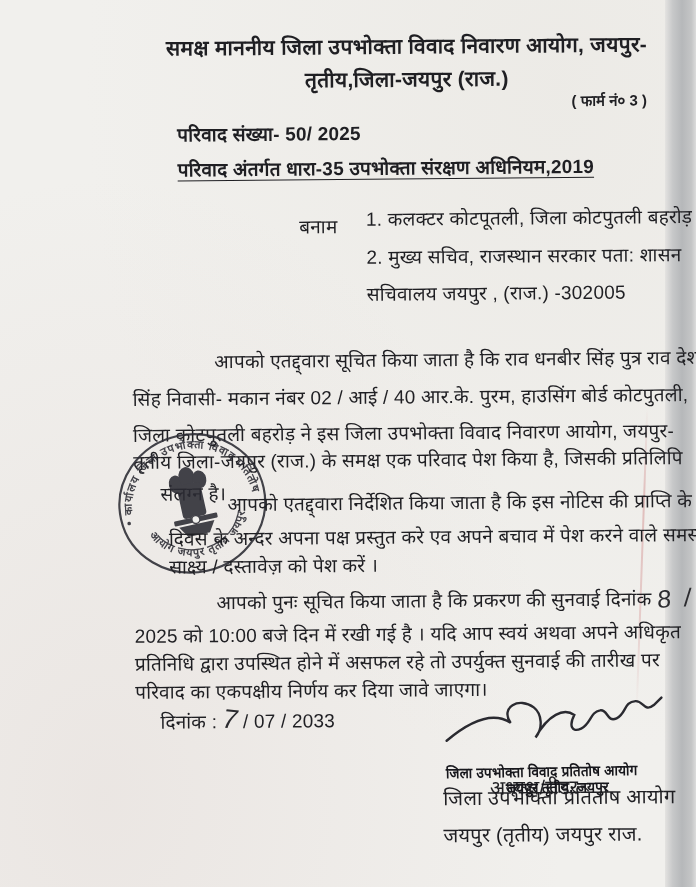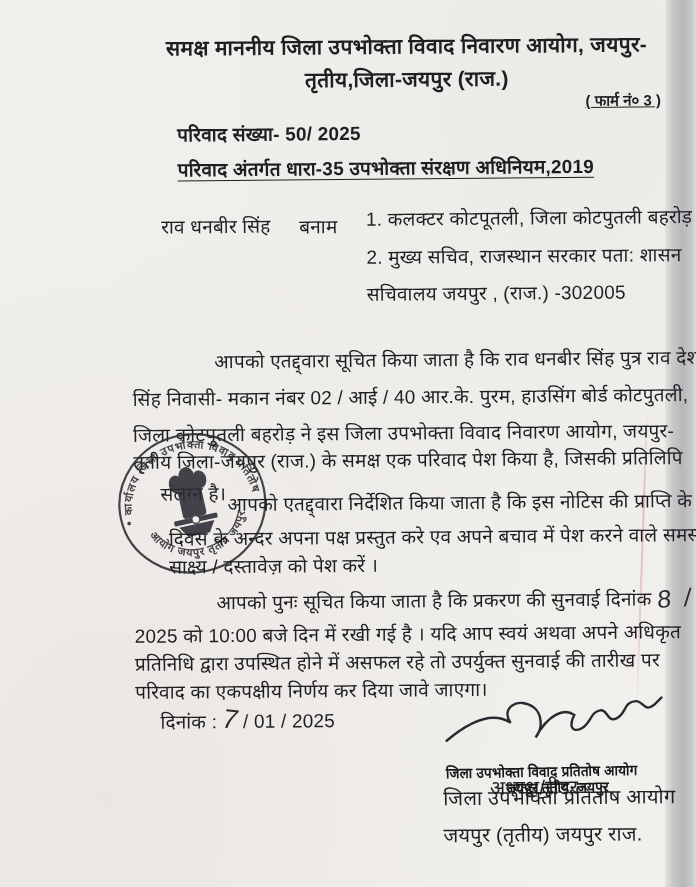--- a/index.html
+++ b/index.html
@@ -9,21 +9,21 @@
     background-image:
       radial-gradient(ellipse at 15% 90%, rgba(216,200,196,0.25), rgba(216,200,196,0) 55%),
       radial-gradient(ellipse at 80% 10%, rgba(222,218,210,0.25), rgba(222,218,210,0) 60%);
     font-family:"Liberation Sans","DejaVu Sans",sans-serif;
     color:#1f1f23;
   }
   .content { position:absolute; inset:0; transform:rotate(-0.5deg); }
   .ln { position:absolute; white-space:nowrap; font-size:19px; font-weight:500; letter-spacing:0.2px; }
   .hdr { font-size:21px; font-weight:700; letter-spacing:0.3px; }
   .hdr-wrap { position:absolute; left:150px; top:30px; width:520px; text-align:center; line-height:33px; }
-  .form-no { position:absolute; right:32px; top:92px; font-size:15px; font-weight:700;text-decoration:underline; }
+  .form-no { position:absolute; right:46px; top:92px; font-size:15px; font-weight:700; }
   .semib { font-weight:600; }
   .uline { text-decoration:underline; text-underline-offset:4px; }
   .hand { display:inline-block; font-size:25px; font-weight:400; letter-spacing:3px;
           transform:rotate(-3deg) skewX(-6deg); color:#2c2c30; }
   .hand-day { font-size:27px; letter-spacing:0; transform:rotate(6deg) skewX(-10deg); }
   .seal { position:absolute; left:114px; top:428px; transform:rotate(-12deg); opacity:0.88; }
   .sig-svg { position:absolute; left:440px; top:688px; transform:rotate(-3deg); }
   .stamp-ln { position:absolute; white-space:nowrap; font-weight:800; color:#17171c;
               font-size:13.5px; letter-spacing:0.2px; transform:rotate(-0.5deg) scaleY(1.06); }
   .office-ln { font-size:20px; }
@@ -44,21 +44,20 @@
 
     <div class="hdr-wrap">
       <div class="hdr">समक्ष माननीय जिला उपभोक्ता विवाद निवारण आयोग, जयपुर-</div>
       <div class="hdr">तृतीय,जिला-जयपुर (राज.)</div>
     </div>
     <div class="form-no">( फार्म नं० 3 )</div>
 
     <div class="ln semib" style="left:180px; top:120px;">परिवाद संख्या- 50/ 2025</div>
     <div class="ln semib uline" style="left:180px; top:155px;">परिवाद अंतर्गत धारा-35 उपभोक्ता संरक्षण अधिनियम,2019</div>
 
-    <div class="ln" style="left:163px; top:212px;">राव धनबीर सिंह</div>
     <div class="ln" style="left:301px; top:213px;text-align:right;">बनाम</div>
     <div class="ln" style="left:368px; top:206px;">1. कलक्टर कोटपूतली, जिला कोटपुतली बहरोड़</div>
     <div class="ln" style="left:368px; top:244px;">2. मुख्य सचिव, राजस्थान सरकार पता:  शासन</div>
     <div class="ln" style="left:368px; top:281px;">सचिवालय  जयपुर , (राज.) -302005</div>
 
     <div class="ln" style="left:215px; top:347px;">आपको एतद्द्वारा सूचित किया जाता है कि राव धनबीर सिंह पुत्र राव देशराज</div>
     <div class="ln" style="left:133px; top:384px;">सिंह निवासी- मकान नंबर 02 / आई  / 40 आर.के. पुरम, हाउसिंग बोर्ड कोटपुतली,</div>
     <div class="ln" style="left:133px; top:420px;">जिला कोटपुतली बहरोड़ ने इस जिला उपभोक्ता विवाद निवारण आयोग, जयपुर-</div>
     <div class="ln" style="left:133px; top:447px;">तृतीय जिला-जयपुर (राज.) के समक्ष एक परिवाद पेश किया है, जिसकी प्रतिलिपि</div>
     <div class="ln" style="left:160px; top:479px;">संलग्न है।</div>
@@ -96,21 +95,21 @@
       <span>आपको पुनः सूचित किया जाता है कि प्रकरण की सुनवाई दिनांक</span>
       <span class="hand">8 / 9 /2</span>
     </div>
     <div class="ln" style="left:133px; top:621px;">2025 को 10:00 बजे दिन में रखी गई है । यदि आप स्वयं अथवा अपने अधिकृत</div>
     <div class="ln" style="left:133px; top:649px;">प्रतिनिधि द्वारा उपस्थित होने में असफल रहे तो उपर्युक्त सुनवाई की तारीख पर</div>
     <div class="ln" style="left:133px; top:677px;">परिवाद का एकपक्षीय निर्णय कर दिया जावे जाएगा।</div>
 
     <div class="ln" style="left:158px; top:703px;">
       <span>दिनांक :</span>
       <span class="hand hand-day">7</span>
-      <span>/ 01 / 2025</span>
+      <span>/ 07 / 2033</span>
     </div>
 
     <svg class="sig-svg" width="222" height="62" viewBox="0 0 222 62">
       <path d="M3 48 C30 28 52 22 68 34 C58 18 78 8 92 20 C100 27 100 42 92 50 C106 28 122 22 132 30 C126 40 128 48 138 44 C148 40 148 28 158 27 C166 26 164 40 174 36 C184 32 182 20 194 20 C202 20 202 32 212 25 L220 18" fill="none" stroke="#2a2a30" stroke-width="2.4" stroke-linecap="round"></path>
     </svg>
 
     <div class="ln office-ln" style="left:487px; top:775px;">अध्यक्ष/रीडर</div>
     <div class="stamp-ln" style="left:443px; top:764px;">जिला उपभोक्ता विवाद प्रतितोष आयोग</div>
     <div class="stamp-ln" style="left:503px; top:780px;">जयपुर तृतीय, जयपुर</div>
     <div class="ln office-ln" style="left:440px; top:785px;">जिला उपभोक्ता प्रतितोष आयोग</div>

